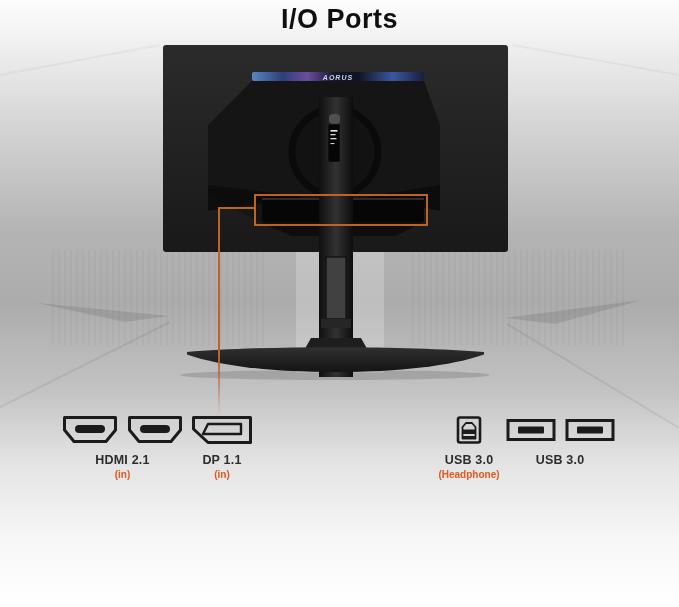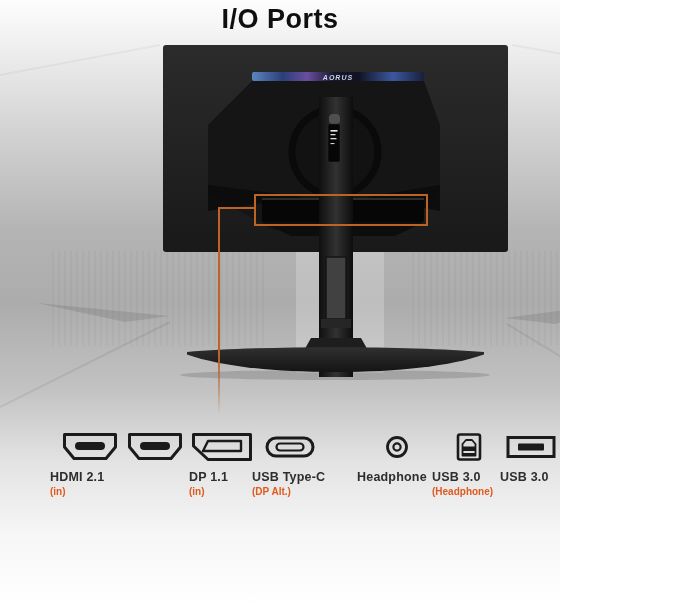--- a/index.html
+++ b/index.html
@@ -1,17 +1,17 @@
 <!DOCTYPE html>
 <html><head>
 <meta charset="utf-8">
 <style>
   html,body { margin:0; padding:0; background:#fff; }
   .stage {
-    position:relative; width:560px; height:607px; overflow:hidden;
+    position:relative; width:679px; height:607px; overflow:hidden;
     font-family:"Liberation Sans", sans-serif;
     background:linear-gradient(180deg,
       #fdfdfd 0%, #f2f2f2 6%, #d6d6d6 20%, #b4b4b4 38%,
       #acacac 50%, #c2c2c2 64%, #e3e3e3 76%, #f6f6f6 88%, #ffffff 100%);
   }
   .title {
     position:absolute; top:4px; left:0; right:0; text-align:center;
     font-size:27px; font-weight:bold; color:#0f0f0f; letter-spacing:0.5px;
   }
   .decor { position:absolute; left:0; top:0; }
@@ -31,21 +31,21 @@
   .hl-rect {
     position:absolute; left:254px; top:194px; width:170px; height:28px;
     border:2px solid #bd6325; background:transparent;
   }
   .hl-hline { position:absolute; left:219px; top:207px; width:35px; height:2px; background:#bd6325; }
   .hl-vline {
     position:absolute; left:218px; top:207px; width:2px; height:208px;
     background:linear-gradient(180deg, #bd6325 0%, #bd6325 72%, rgba(189,99,37,0) 100%);
   }
   
-  .port { position:absolute; top:431px; }
+  .port { position:absolute; top:414px; text-align:center; }
   .port .icons { height:32px; display:flex; align-items:center; justify-content:center; gap:9px; }
   .port .lbl {
     margin-top:7px; font-size:12.5px; font-weight:bold; color:#2d2d2d;
     letter-spacing:0.2px; white-space:nowrap;
   }
   .port .sub { margin-top:2px; font-size:10px; font-weight:bold; color:#e0591d; white-space:nowrap; }
   .p-hdmi      { left:50px;  width:145px; }
   .p-dp        { left:189px; width:66px;  }
   .p-usbc      { left:252px; width:76px;  }
   .p-mic       { left:326px; width:40px;  }
@@ -154,42 +154,22 @@
     <div class="icons">
       <svg width="62" height="30" viewBox="0 0 62 30">
         <path d="M2.5,2.5 H59.5 V27.5 H17 L2.5,14 Z" fill="none" stroke="#1b1b1b" stroke-width="3" stroke-linejoin="round"></path>
         <path d="M17,9 H50 V19 H12 Z" fill="none" stroke="#1b1b1b" stroke-width="2.4" stroke-linejoin="round"></path>
       </svg>
     </div>
     <div class="lbl">DP 1.1</div>
     <div class="sub">(in)</div>
   </div>
 
-  <div class="port p-usbc">
-    <div class="icons">
-      <svg width="50" height="22" viewBox="0 0 50 22">
-        <rect x="2" y="2" width="46" height="18" rx="9" fill="none" stroke="#1b1b1b" stroke-width="3"></rect>
-        <rect x="11.5" y="7.5" width="27" height="7" rx="3.5" fill="none" stroke="#1b1b1b" stroke-width="2.2"></rect>
-      </svg>
-    </div>
-    <div class="lbl">USB Type-C</div>
-    <div class="sub">(DP Alt.)</div>
-  </div>
 
 
-  <div class="port p-headphone">
-    <div class="icons">
-      <svg width="24" height="24" viewBox="0 0 24 24">
-        <circle cx="12" cy="12" r="9.5" fill="none" stroke="#1b1b1b" stroke-width="2.8"></circle>
-        <circle cx="12" cy="12" r="3.6" fill="none" stroke="#1b1b1b" stroke-width="2.2"></circle>
-      </svg>
-    </div>
-    <div class="lbl">Headphone</div>
-    <div class="sub"></div>
-  </div>
 
   <div class="port p-usbb">
     <div class="icons">
       <svg width="26" height="30" viewBox="0 0 26 30">
         <rect x="2" y="2.5" width="22" height="25" rx="2" fill="none" stroke="#1b1b1b" stroke-width="2.6"></rect>
         <path d="M6.5,23.5 V12 L10,8 H16 L19.5,12 V23.5 Z" fill="none" stroke="#1b1b1b" stroke-width="1.8" stroke-linejoin="round"></path>
         <rect x="6.5" y="14.5" width="13" height="4.5" fill="#1b1b1b"></rect>
         <rect x="6.5" y="21" width="13" height="2.5" fill="#1b1b1b"></rect>
       </svg>
     </div>

